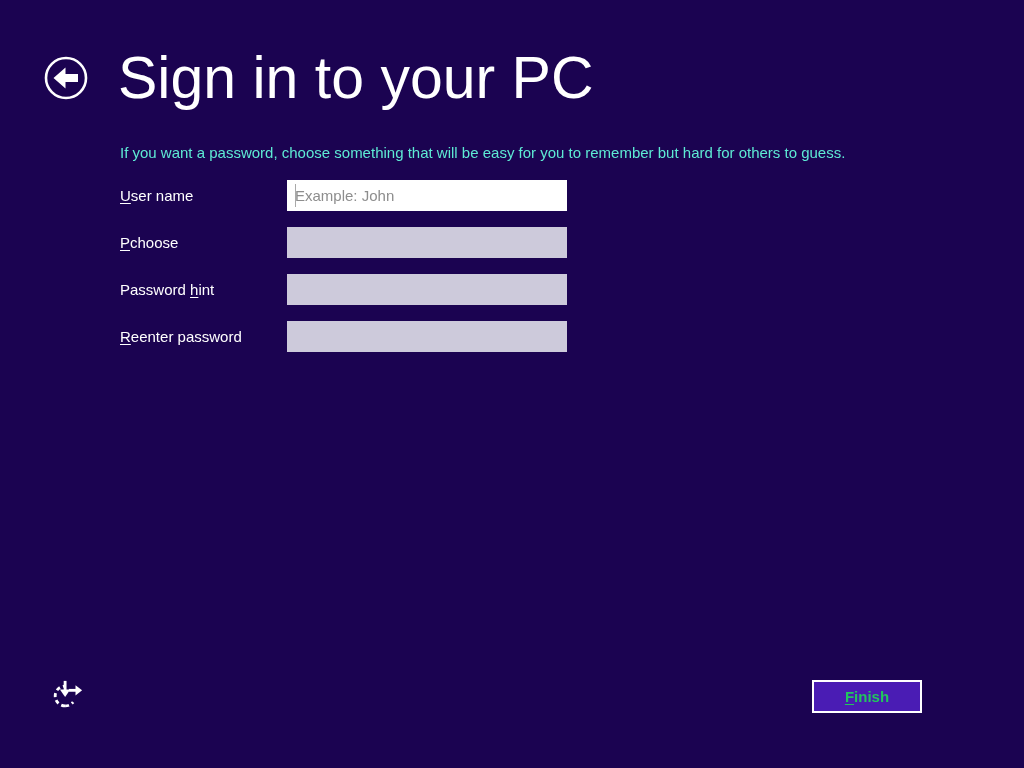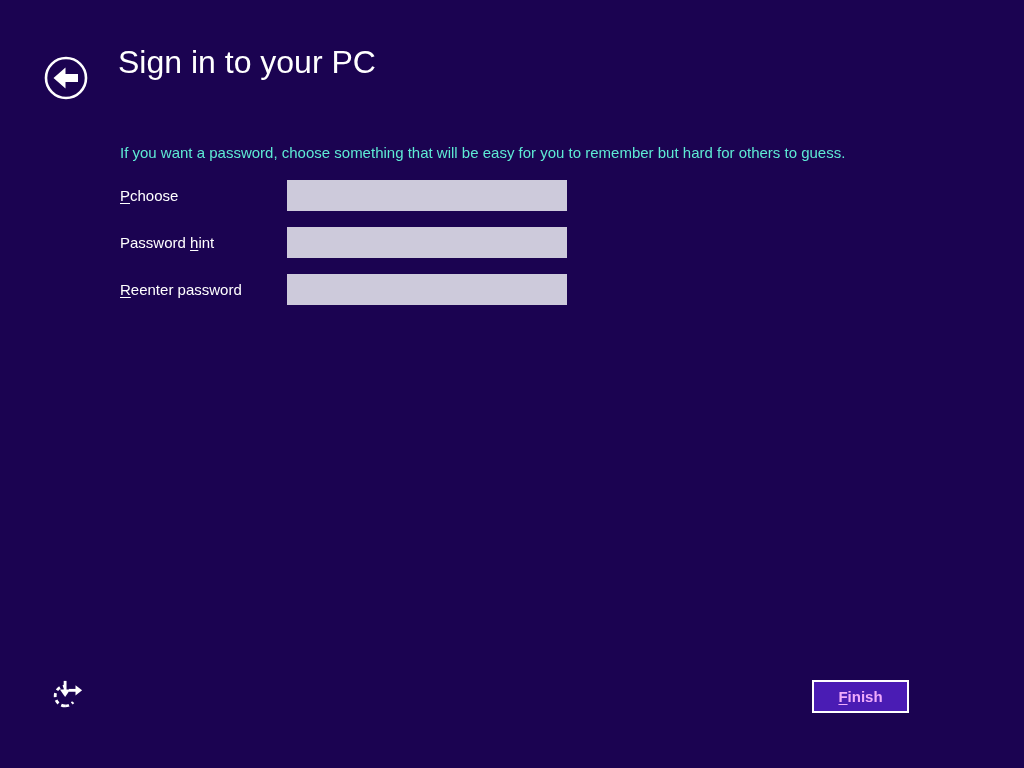--- a/index.html
+++ b/index.html
@@ -16,21 +16,21 @@
   
   .back-btn {
     position:absolute; left:44px; top:56px;
     width:44px; height:44px;
     cursor:pointer;
   }
   .back-btn svg { display:block; width:44px; height:44px; }
 
   .page-title {
     position:absolute; left:118px; top:44px;
-    font-size:32px; font-weight:300;
+    font-size:59px; font-weight:300;
     letter-spacing:0px;
     color:#ffffff;
     white-space:nowrap;
   }
 
   .intro-text {
     position:absolute; left:120px; top:144px;
     font-size:15px; color:#5eead4;
     white-space:nowrap;
   }
@@ -62,24 +62,24 @@
 
   
   .ease-btn {
     position:absolute; left:50px; top:679px;
     width:34px; height:34px; cursor:pointer;
   }
   .ease-btn svg { display:block; width:34px; height:34px; }
 
   .finish-btn {
     position:absolute; left:812px; top:680px;
-    width:97px; height:33px;
+    width:110px; height:33px;
     background:var(--accent, #4a1cb4);
     border:2px solid #ffffff;
-    color:#f0abfc;
+    color:#22c55e;
     font-family:"Liberation Sans", sans-serif;
     font-size:15px; font-weight:600;
     cursor:pointer;
     display:flex; align-items:center; justify-content:center;
   }
 </style>
 </head>
 <body>
 
 <div class="screen">
@@ -92,20 +92,27 @@
       </svg>
     </span>
   </div>
 
   <div class="page-title">Sign in to your PC</div>
 
   <div class="intro-text">If you want a password, choose something that will be easy for you to remember but hard for others to guess.</div>
 
   <div class="form">
 
+    <div class="form-row">
+      <div class="form-label"><span></span><span class="accel">U</span><span>ser name</span></div>
+      <div class="field-wrap">
+        <input class="field field-white" type="text" placeholder="Example: John" style="">
+        <div class="caret-line"></div>
+      </div>
+    </div>
 
     <div class="form-row">
       <div class="form-label"><span></span><span class="accel">P</span><span>choose</span></div>
       <div class="field-wrap">
         <input class="field field-gray" type="password" placeholder="" style="">
       </div>
     </div>
 
     <div class="form-row">
       <div class="form-label"><span>Password </span><span class="accel">h</span><span>int</span></div>

